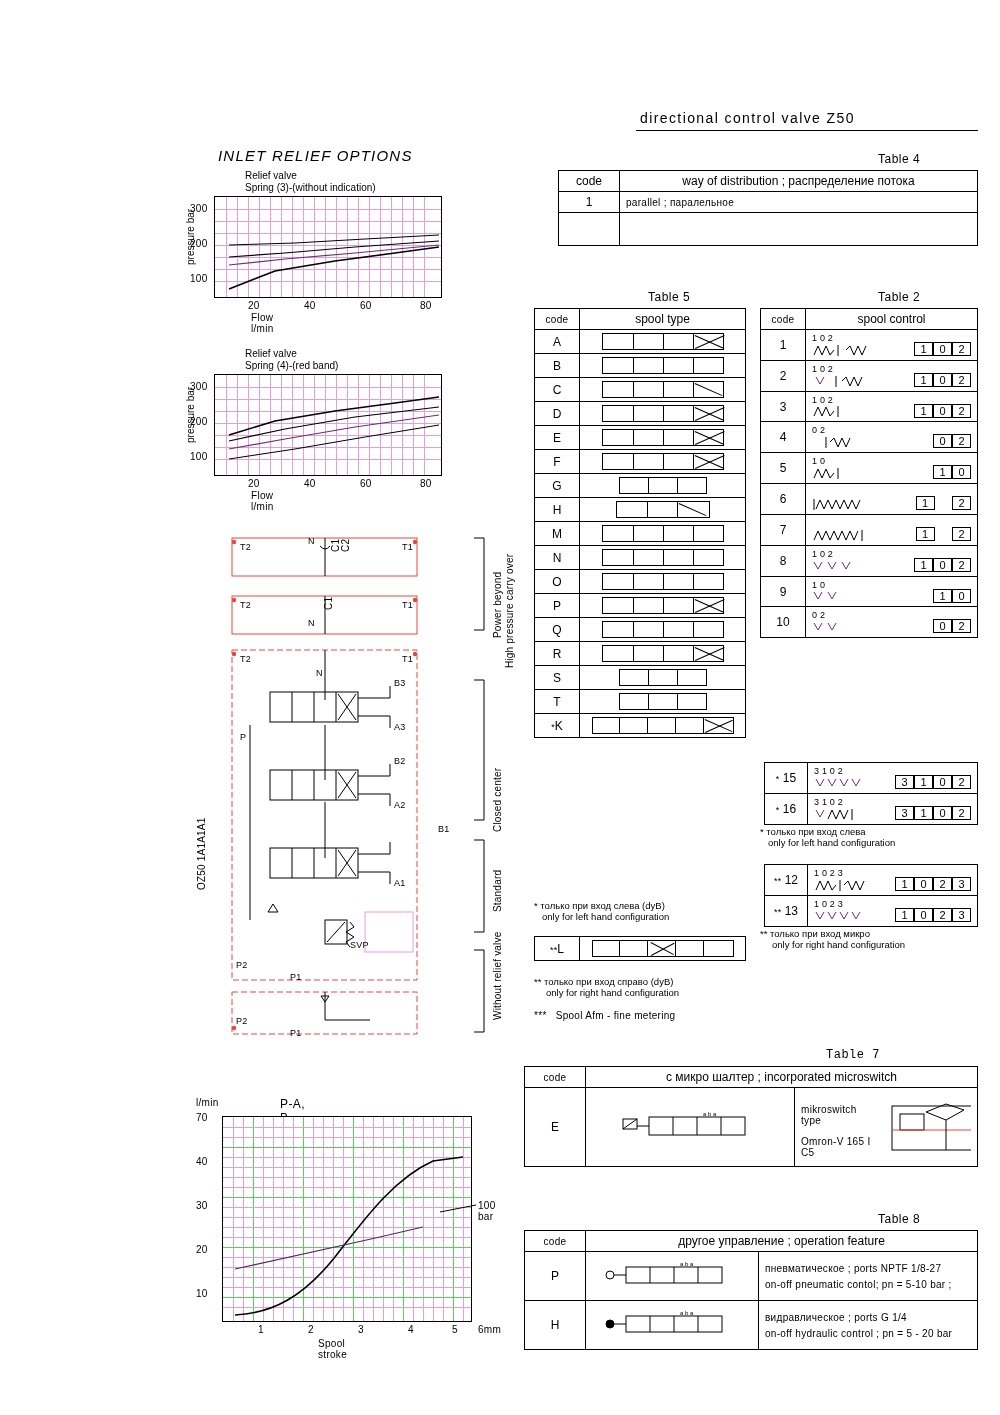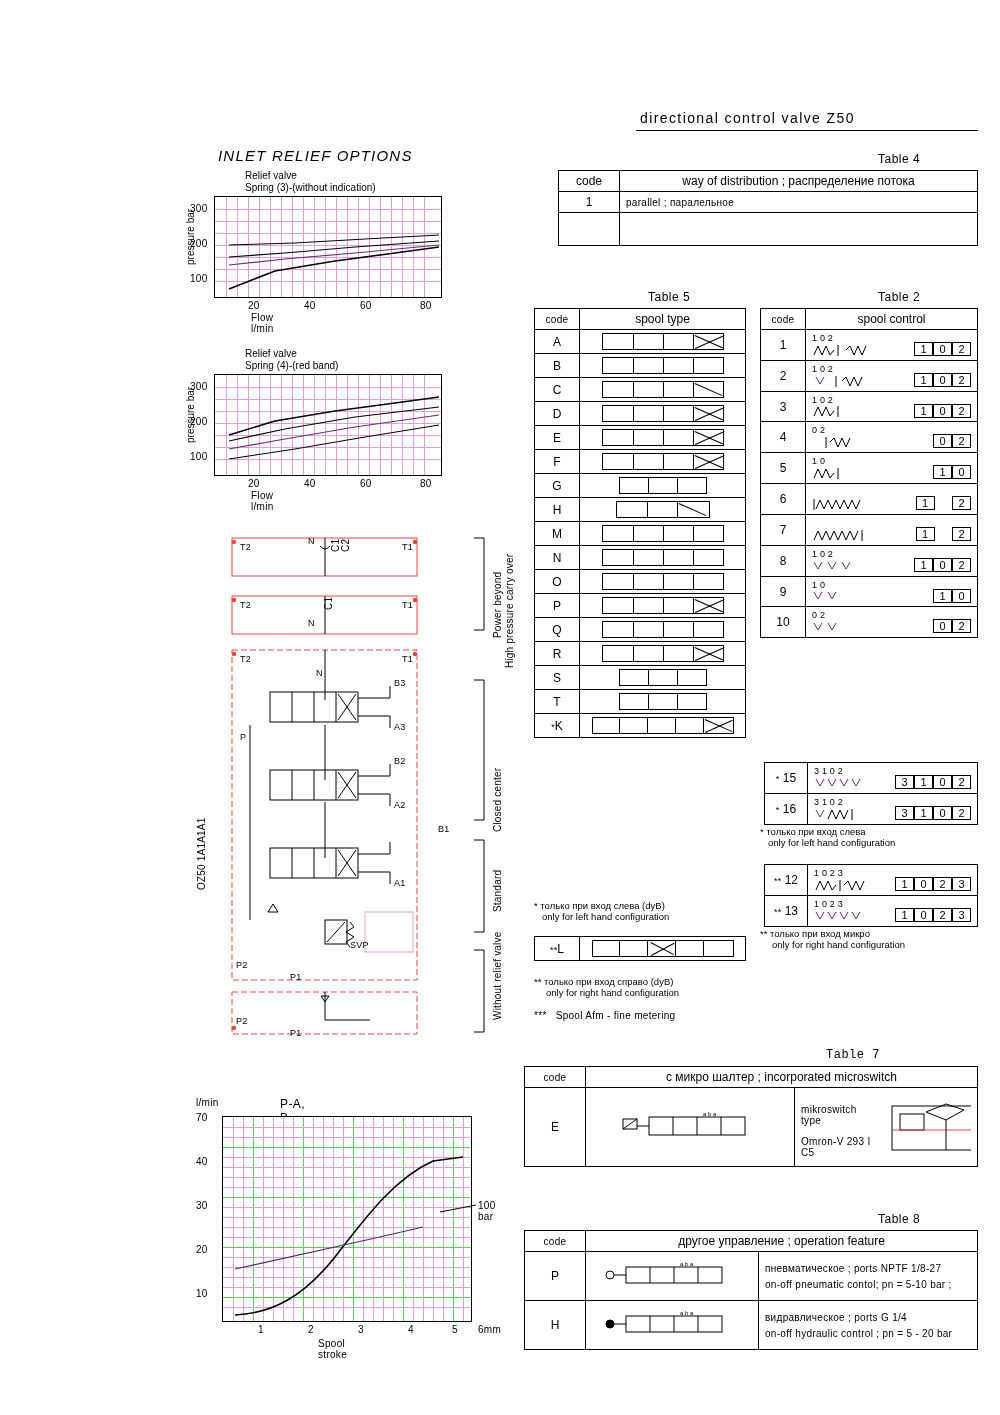--- a/index.html
+++ b/index.html
@@ -881,21 +881,21 @@
         <line x1="22" y1="17" x2="34" y2="17" stroke="#000"></line>
         <rect x="8" y="10" width="14" height="10" fill="none" stroke="#000"></rect>
         <line x1="8" y1="20" x2="22" y2="10" stroke="#000"></line>
         <text x="88" y="7" font-size="6" fill="#000">a b a</text>
       </svg>
     </td>
     <td>
       <div style="display:flex; align-items:flex-end; gap:12px;">
         <div>
           <div class="t-sm" style="margin-bottom:10px">mikroswitch type</div>
-          <div class="t-sm">Omron-V 293 I C5</div>
+          <div class="t-sm">Omron-V 165 I C5</div>
         </div>
         <svg width="90" height="62">
           <rect x="2" y="10" width="84" height="44" fill="none" stroke="#000"></rect>
           <rect x="10" y="18" width="24" height="16" fill="none" stroke="#000"></rect>
           <line x1="2" y1="34" x2="86" y2="34" stroke="#e8463c"></line>
           <path d="M36 16 l20 -8 l18 6 l-18 10 z" fill="none" stroke="#000"></path>
           <line x1="56" y1="24" x2="56" y2="54" stroke="#000"></line>
         </svg>
       </div>
     </td>

